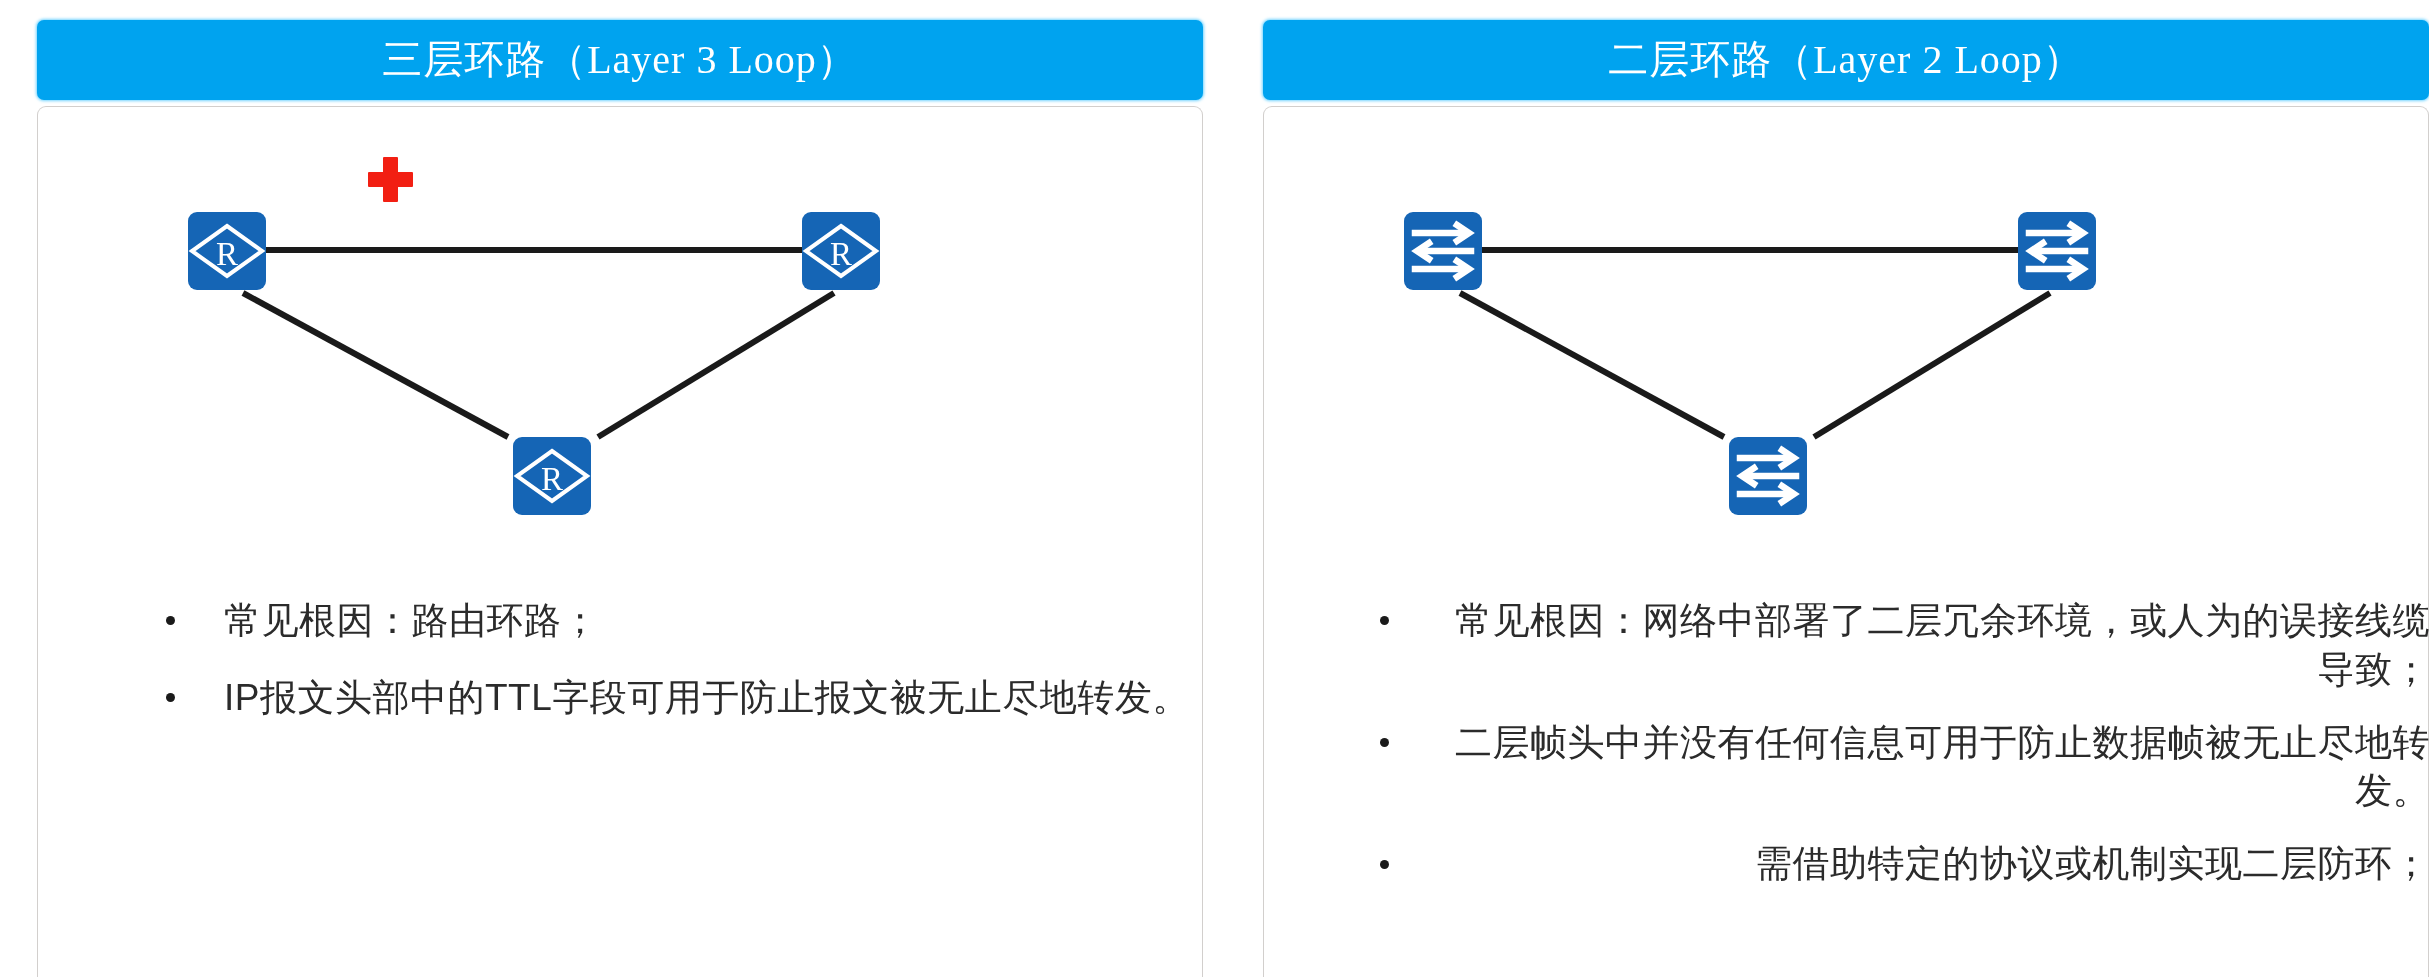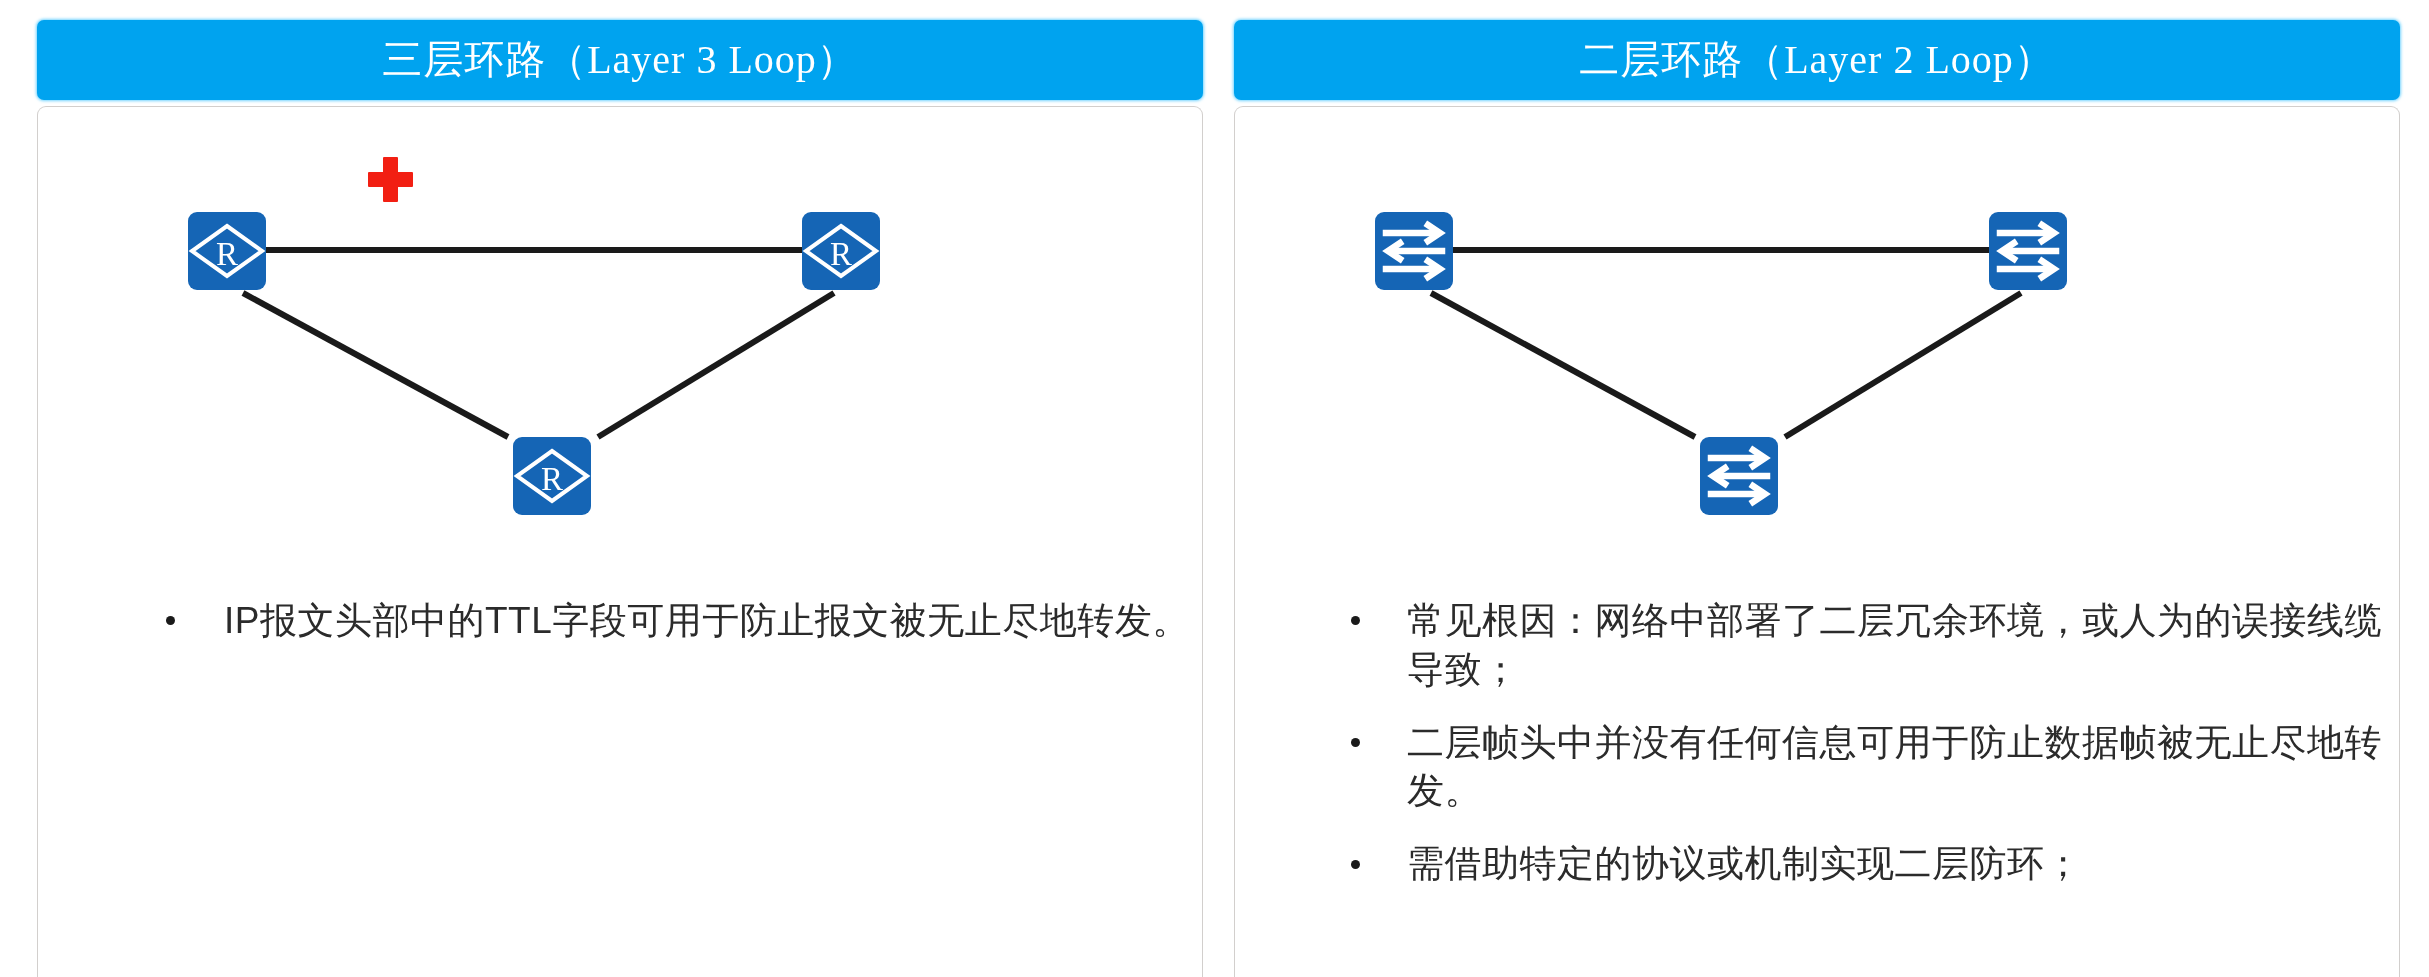--- a/index.html
+++ b/index.html
@@ -16,21 +16,21 @@
     height: 878px;
     background: #ffffff;
   }
   .panel {
     position: absolute;
     top: 0;
     width: 1166px;
     height: 977px;
   }
   .panel-left  { left: 37px; }
-  .panel-right { left: 1234px; text-decoration: underline; }
+  .panel-right { left: 1263px; text-decoration: underline; }
 
   .panel-header {
     position: absolute;
     top: 20px; left: 0;
     width: 1166px;
     height: 80px;
     background: #00a3ef;
     border-radius: 7px;
     display: flex;
     align-items: center;
@@ -87,21 +87,21 @@
   .bullet:last-child { margin-bottom: 12px; }
   .bullet-dot {
     position: absolute;
     left: 128px;
     top: 0.52em;
     width: 9px; height: 9px;
     border-radius: 50%;
     background: #1a1a1a;
   }
   .bullet-text { display: block; }
-  .panel-right .bullet { padding-left: 172px; margin-bottom: 24px; }
+  .panel-right .bullet { padding-left: 172px; margin-bottom: 24px; text-align: right; }
   .panel-right .bullet-dot { left: 116px; }
 </style>
 </head>
 <body>
 
 <div class="board">
 
   <div class="panel panel-left">
 
     <div class="panel-header">
@@ -140,20 +140,24 @@
             <rect x="475" y="330" width="78" height="78" rx="9" fill="#1565b5"></rect>
             <path d="M514 344 L549 369 L514 394 L479 369 Z" fill="none" stroke="#ffffff" stroke-width="4"></path>
             <text x="514" y="383" text-anchor="middle" fill="#ffffff" font-family="Liberation Serif, serif" font-size="33">R</text>
           </g>
         </svg>
       </div>
 
       <ul class="bullets">
         <li class="bullet">
           <span class="bullet-dot"></span>
+          <span class="bullet-text">常见根因：路由环路；</span>
+        </li>
+        <li class="bullet">
+          <span class="bullet-dot"></span>
           <span class="bullet-text">IP报文头部中的TTL字段可用于防止报文被无止尽地转发。</span>
         </li>
       </ul>
 
     </div>
   </div>
 
   <div class="panel panel-right">
 
     <div class="panel-header">

